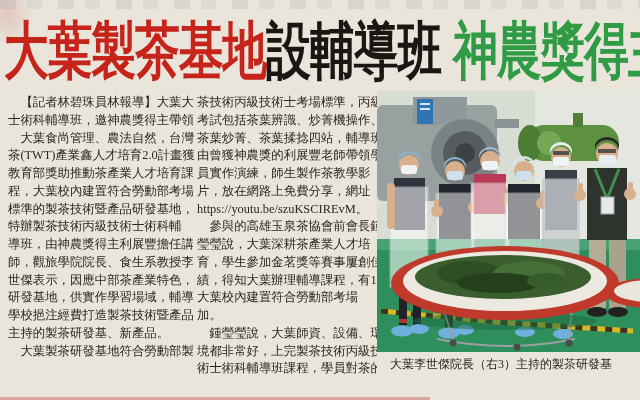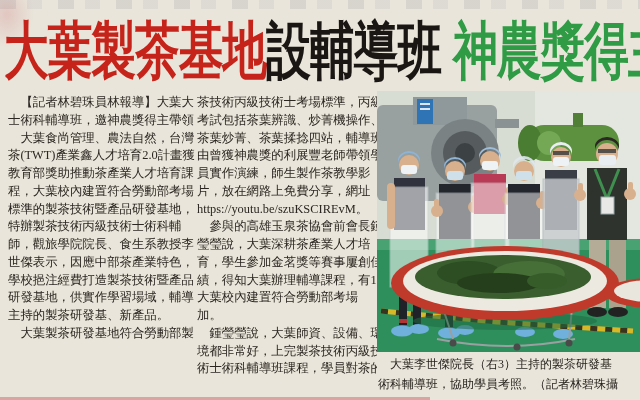--- a/index.html
+++ b/index.html
@@ -60,24 +60,25 @@
 
 <div class="col" id="col1">
     <div class="line">　【記者林碧珠員林報導】大葉大</div>
     <div class="line">士術科輔導班，邀神農獎得主帶領</div>
     <div class="line">　大葉食尚管理、農法自然，台灣</div>
     <div class="line">茶(TWT)產業鑫人才培育2.0計畫獲</div>
     <div class="line">教育部獎助推動茶產業人才培育課</div>
     <div class="line">程，大葉校內建置符合勞動部考場</div>
     <div class="line">標準的製茶技術暨產品研發基地，</div>
     <div class="line">特辦製茶技術丙級技術士術科輔</div>
+    <div class="line">導班，由神農獎得主利展豐擔任講</div>
     <div class="line">師，觀旅學院院長、食生系教授李</div>
     <div class="line">世傑表示，因應中部茶產業特色，</div>
+    <div class="line">研發基地，供實作學習場域，輔導</div>
     <div class="line">學校挹注經費打造製茶技術暨產品</div>
-    <div class="line">研發基地，供實作學習場域，輔導</div>
     <div class="line">主持的製茶研發基、新產品。</div>
     <div class="line">　大葉製茶研發基地符合勞動部製</div>
   </div>
 
 <div class="col" id="col2">
     <div class="line">茶技術丙級技術士考場標準，丙級</div>
     <div class="line">考試包括茶葉辨識、炒菁機操作、</div>
     <div class="line">茶葉炒菁、茶葉揉捻四站，輔導班</div>
     <div class="line">由曾獲神農獎的利展豐老師帶領學</div>
     <div class="line">員實作演練，師生製作茶教學影</div>
@@ -230,16 +231,15 @@
 
     <g>
       <ellipse cx="274" cy="202" rx="46" ry="15" fill="#c03a2c"></ellipse>
       <ellipse cx="274" cy="200" rx="37" ry="11" fill="#e9e6dd"></ellipse>
     </g>
   </svg>
 </div>
 
 <div class="caption">
     <div class="cap-line">　大葉李世傑院長（右3）主持的製茶研發基</div>
-    <div class="cap-line">術科輔導班，協助學員考照。（記者林碧珠攝</div>
   </div>
 
 <div class="bleed-bottom"></div>
 
 </body></html>

